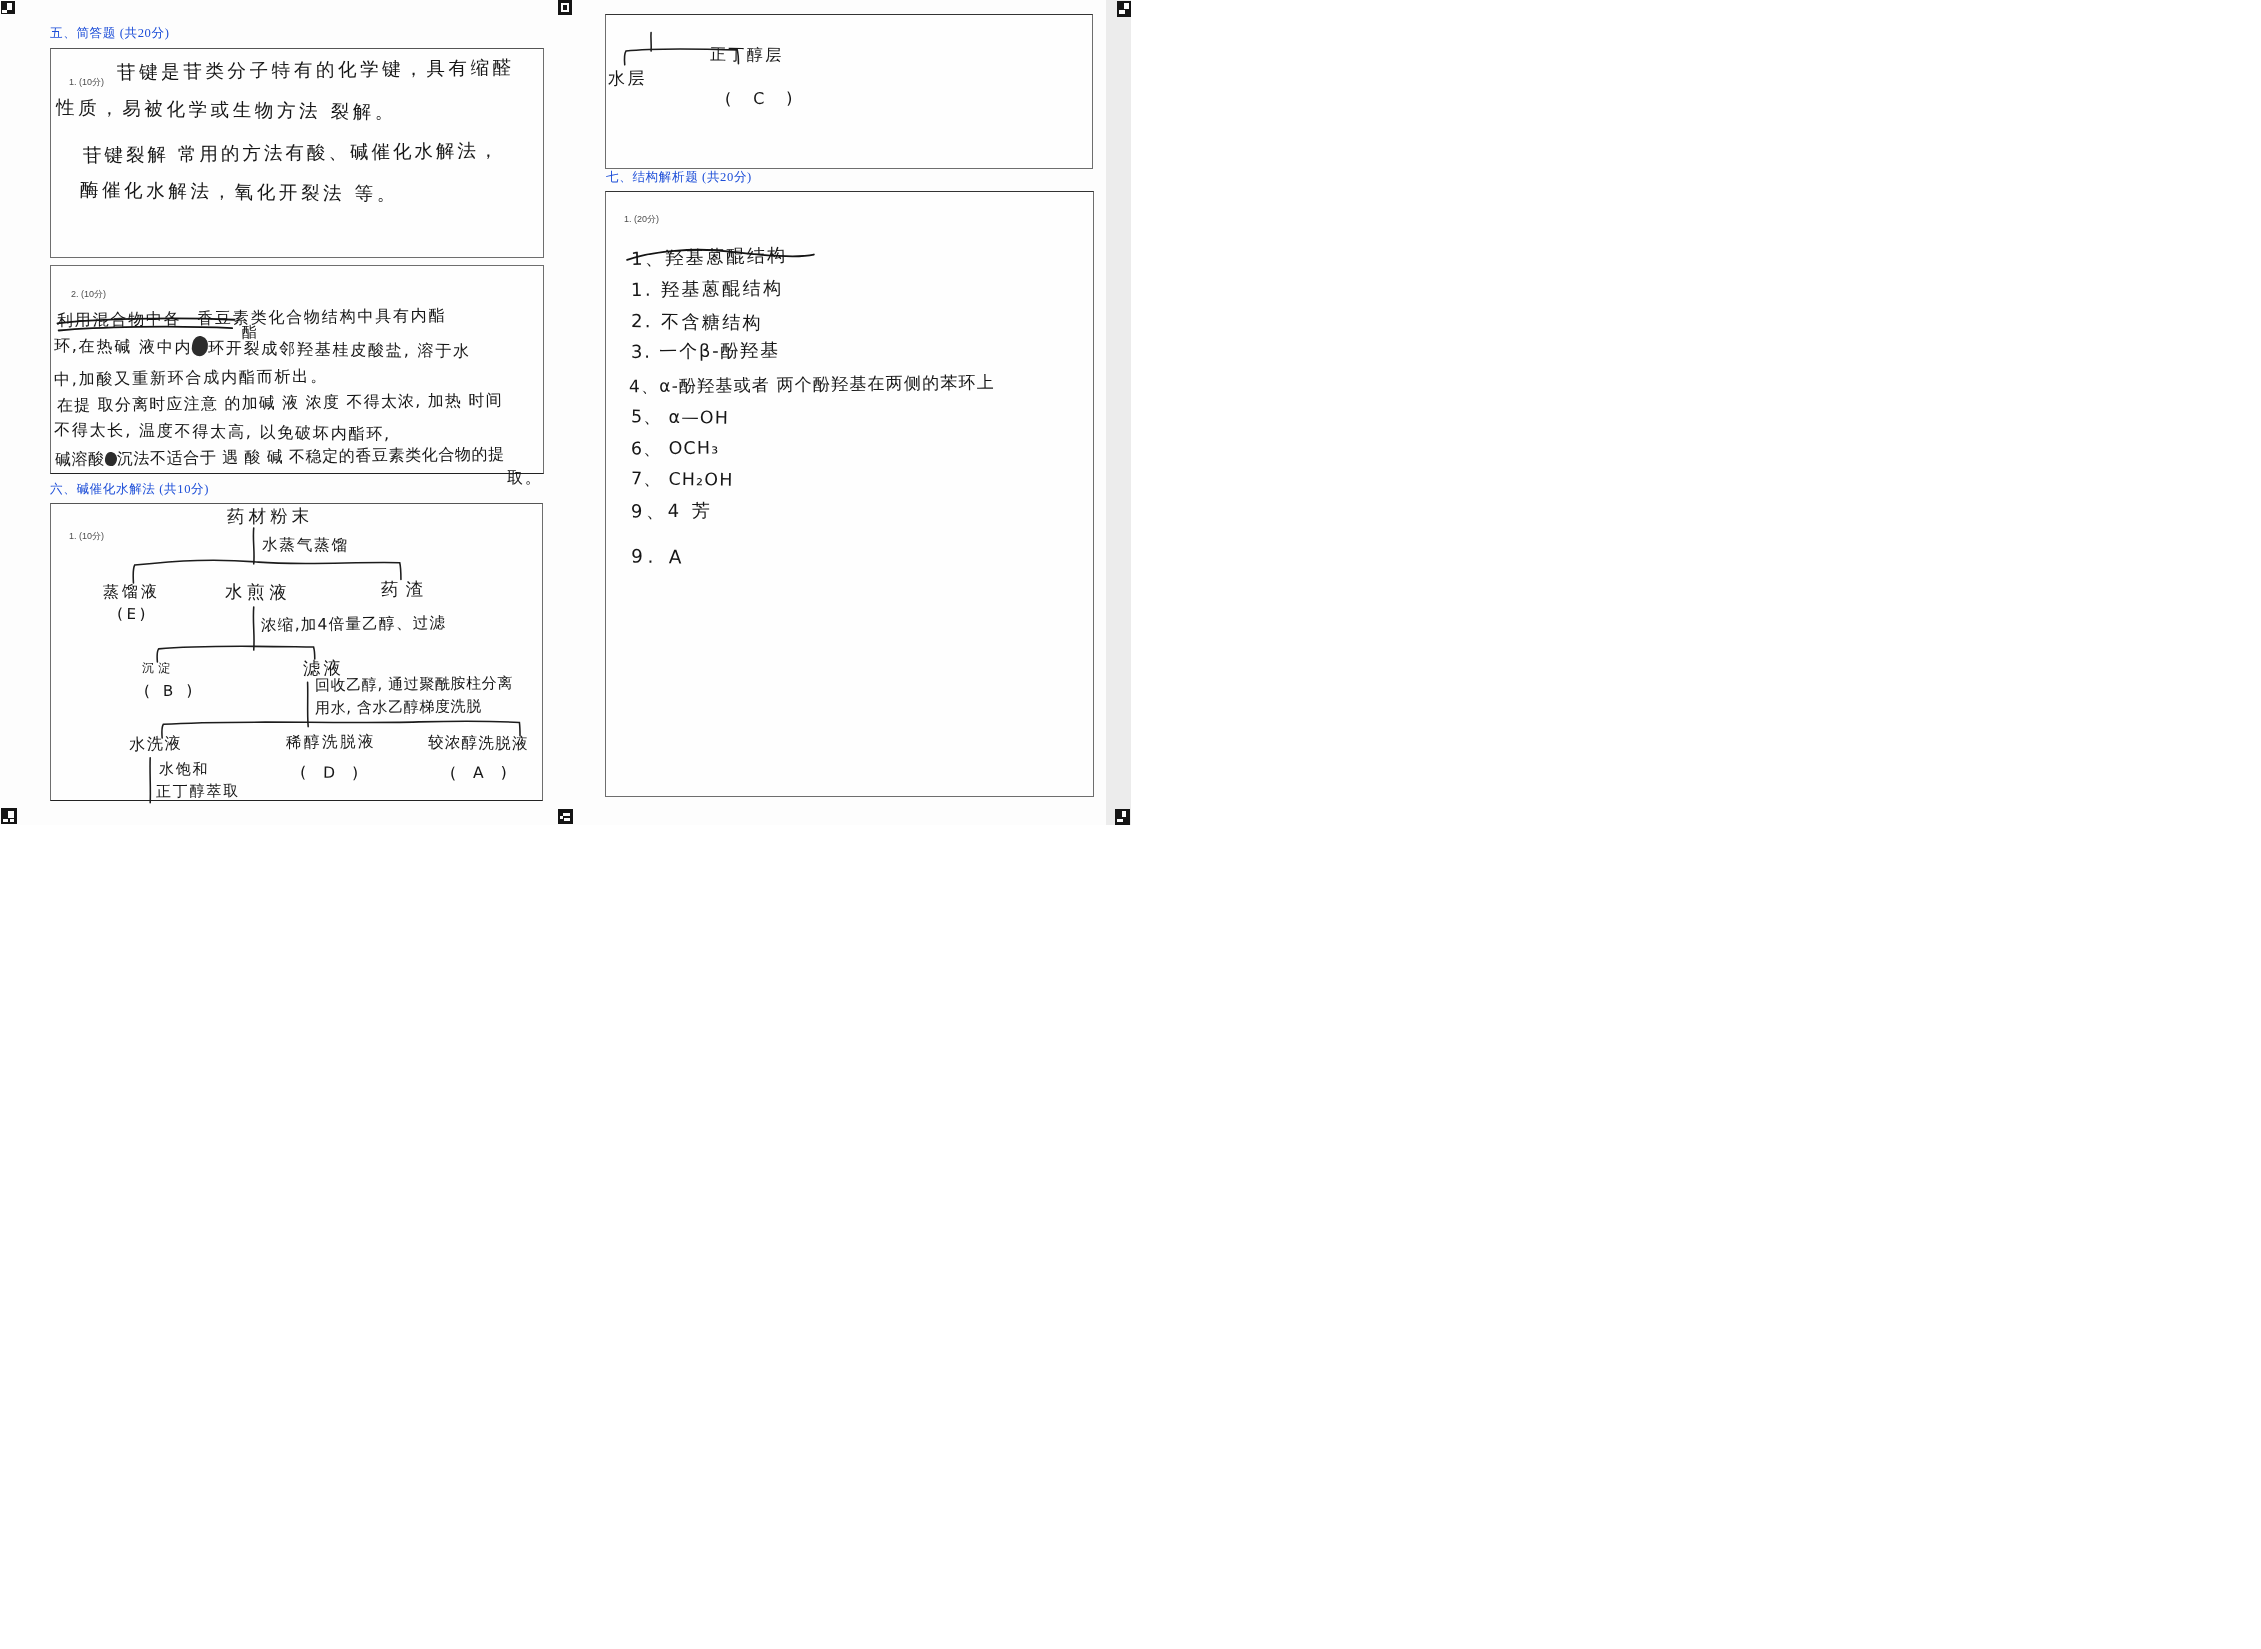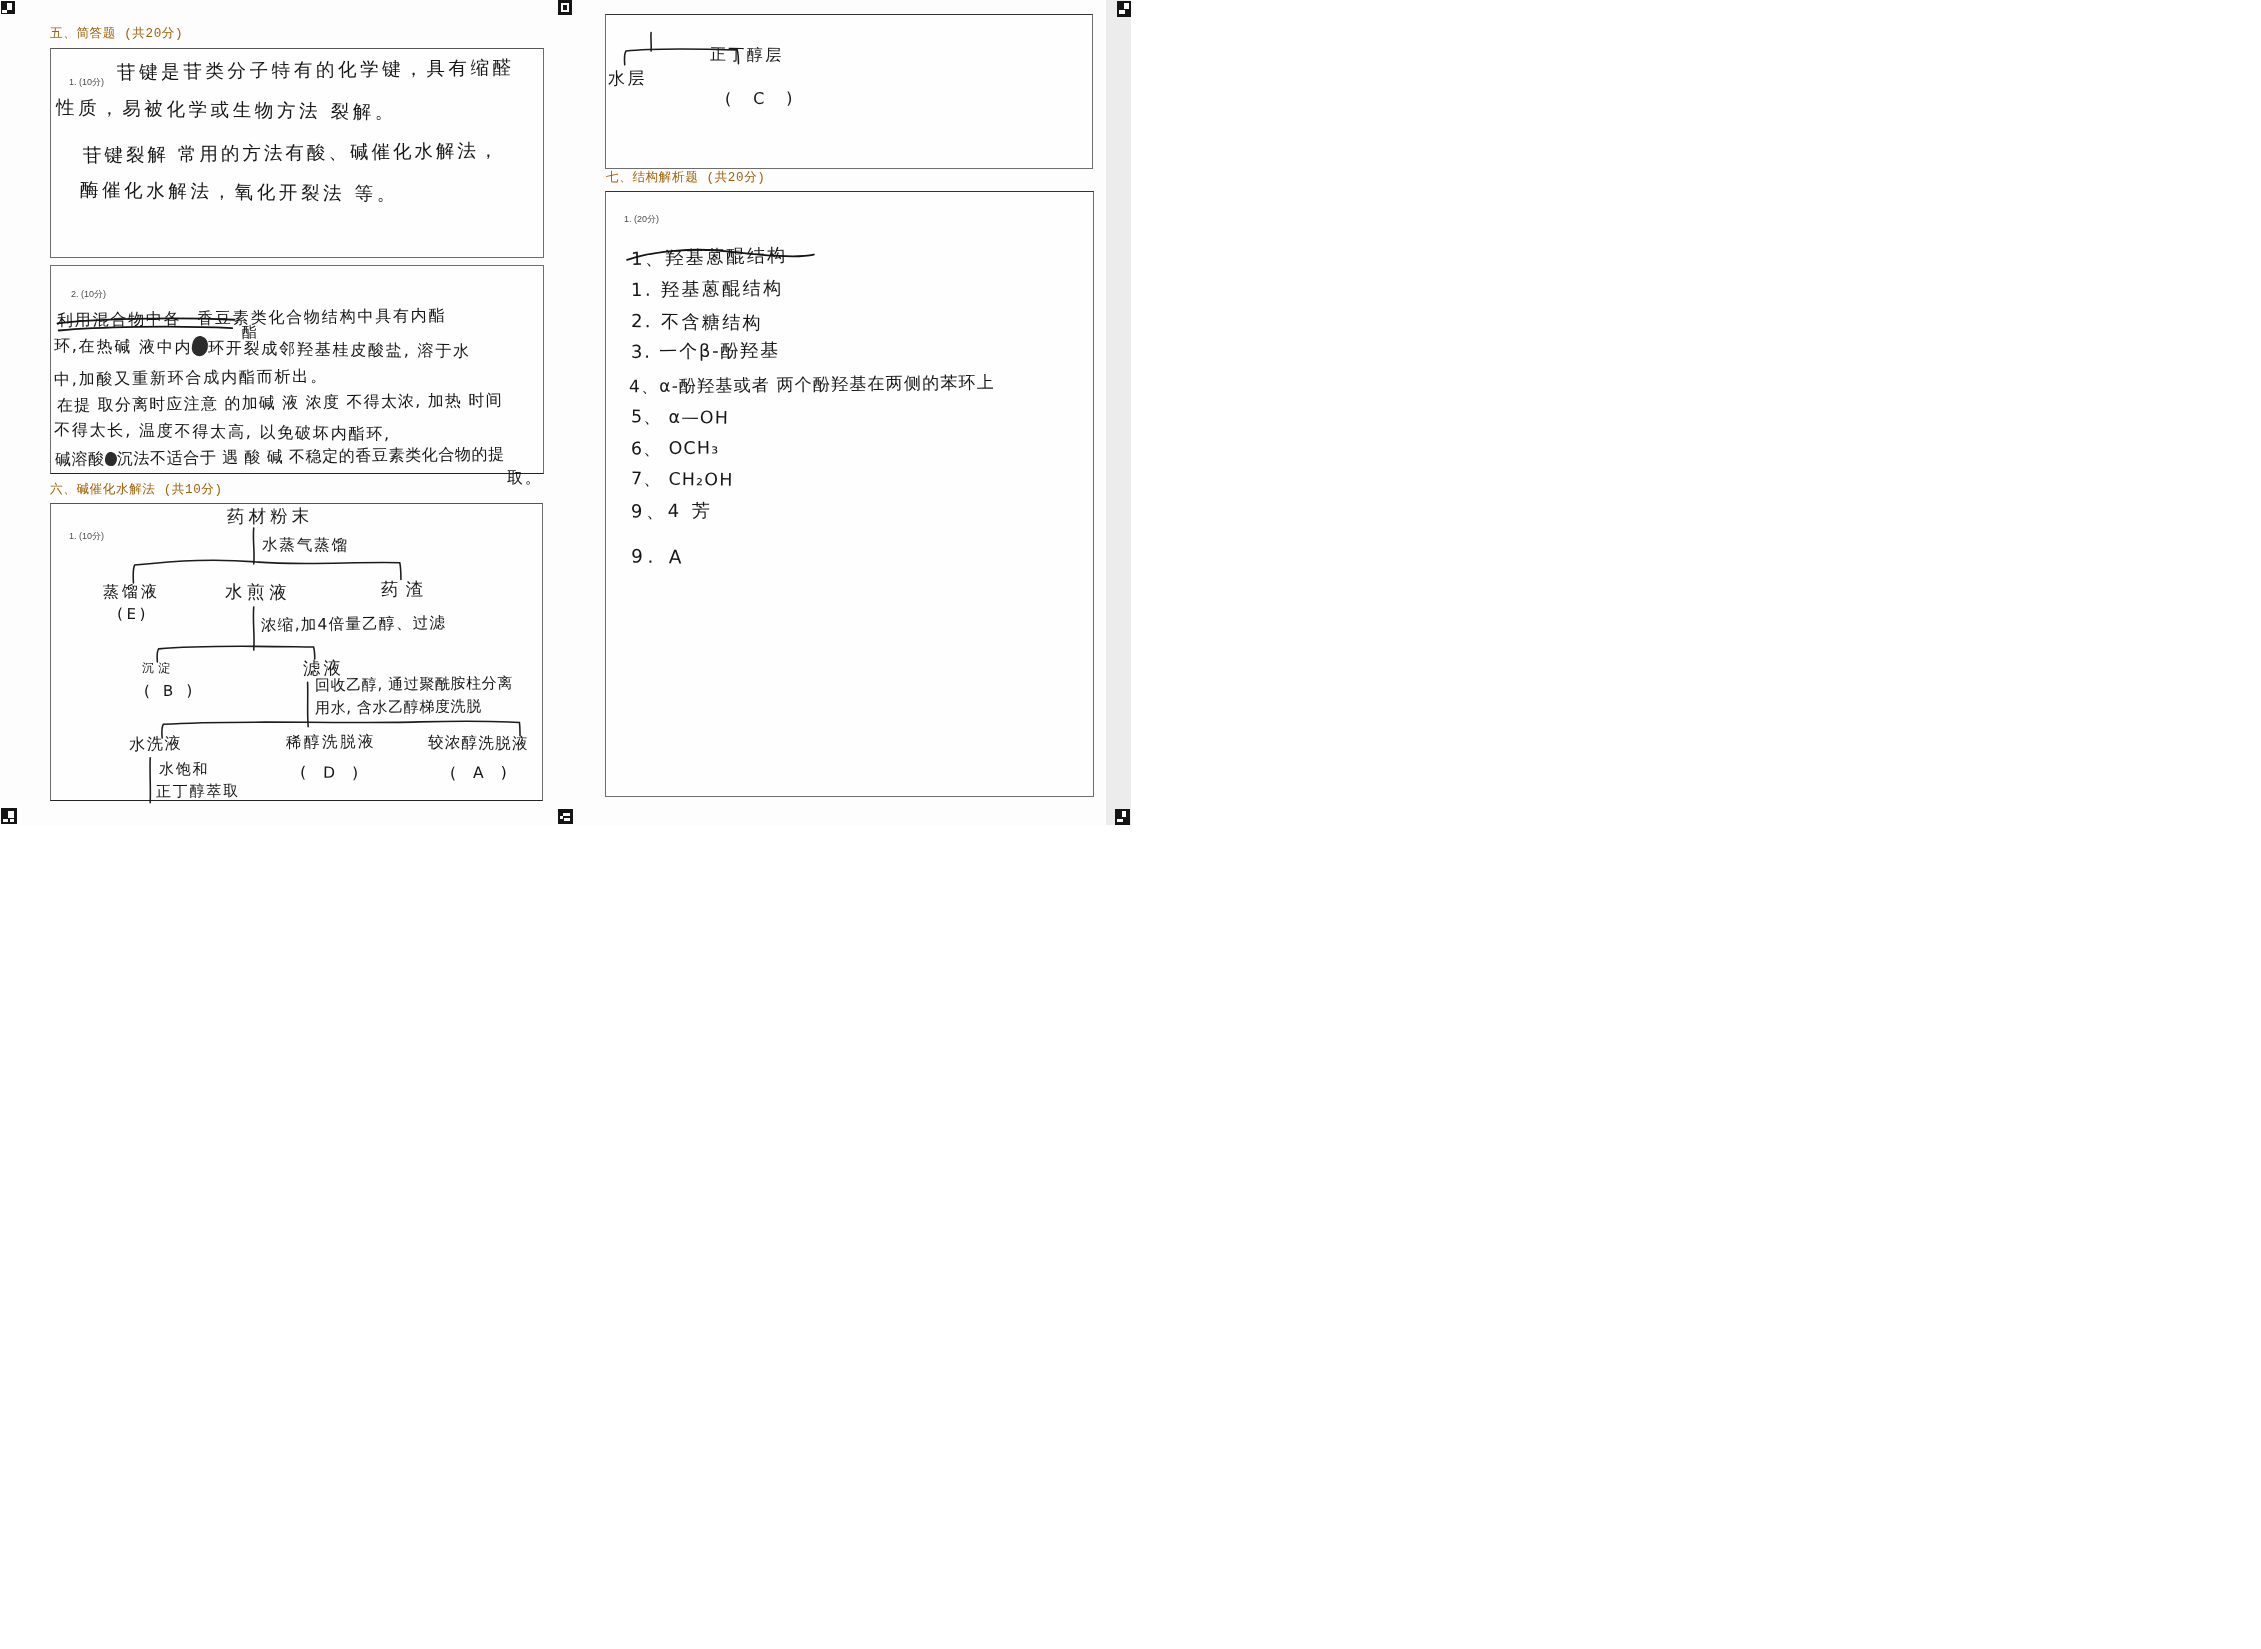--- a/index.html
+++ b/index.html
@@ -8,22 +8,22 @@
     width:1131px;height:825px;
     background:#fdfdfd;
     overflow:hidden;
     font-family:"DejaVu Sans", sans-serif;
     color:#1b1b1b;
   }
   .scan-edge{position:absolute;top:0;right:0;width:25px;height:825px;background:#ececec;}
   
   .heading{
     position:absolute;
-    font-family:Liberation Mono, monospace;
-    font-size:12.6px;color:#a16207;letter-spacing:0.6px;white-space:nowrap;
+    font-family:Liberation Serif, serif;
+    font-size:12.6px;color:#1d4ed8;letter-spacing:0.6px;white-space:nowrap;
   }
   .qlabel{
     position:absolute;
     font-family:"Liberation Sans", sans-serif;
     font-size:9px;color:#4d4d4d;white-space:nowrap;
   }
   
   .abox{position:absolute;border:0.6px solid #6e6e6e;background:#fefefe;}
   .abox.thick-bottom{border-bottom:1.8px solid #222;}
   .abox.thick-top{border-top:1.2px solid #333;}

